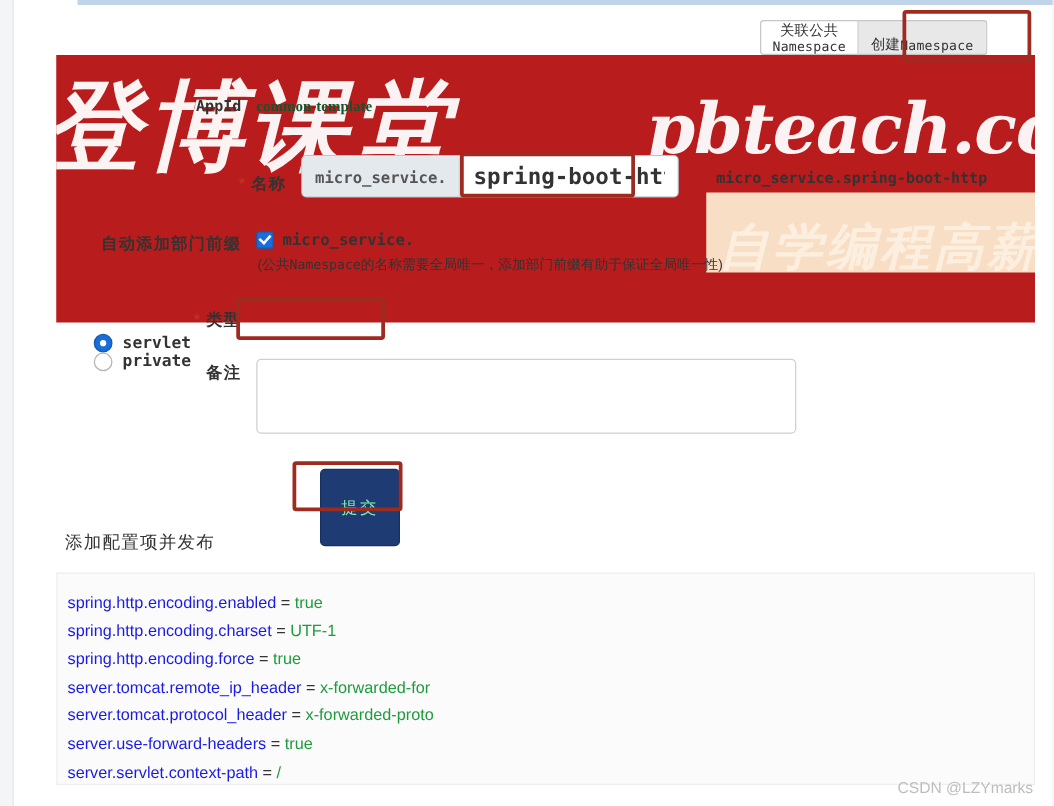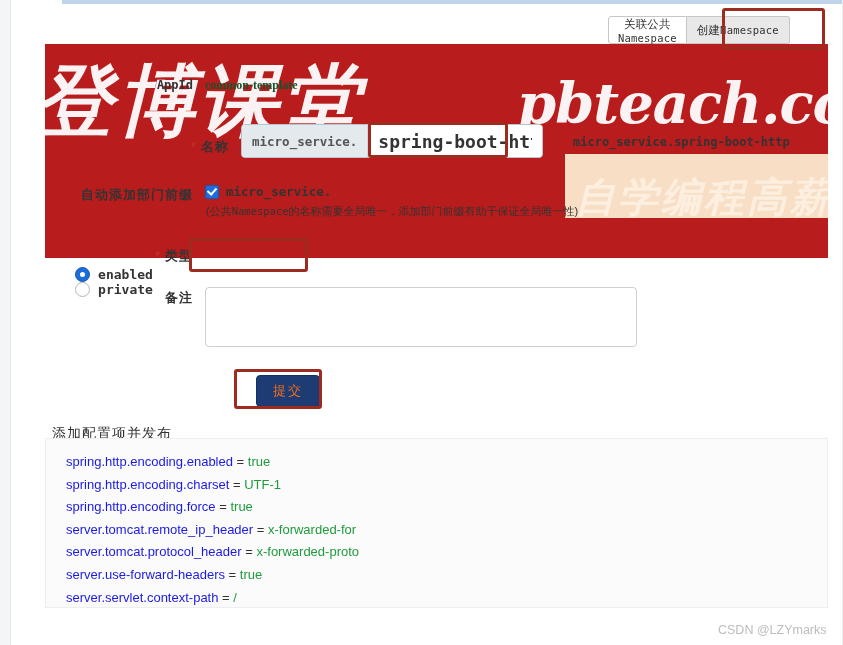--- a/index.html
+++ b/index.html
@@ -76,21 +76,21 @@
     height: 26px;
     padding: 0 10px;
     font-size: 11.5px;
     font-family: "Liberation Sans", sans-serif;
     color: #333;
     background: #e8e8e8;
     border: 1px solid #c6c6c6;
     border-left: none;
     border-radius: 0 3px 3px 0;
     display: flex;
-    align-items: center;
+    align-items: flex-end;
     cursor: pointer;
     white-space: nowrap;
     letter-spacing: 0.2px;
   }
   .btn-plain .mono-part,
   .btn-active .mono-part {
     font-family: "DejaVu Sans Mono", monospace;
     font-size: 10.5px;
   }
 
@@ -342,50 +342,50 @@
     color: #333;
   }
 
   
   #row-submit {
     position: absolute;
     left: 256px; top: 375px;
   }
   .submit-btn {
     background: #1f3b73;
-    color: #f97316;
+    color: #86efac;
     border: 1px solid #16305f;
     border-radius: 4px;
     font-family: "Liberation Sans", sans-serif;
     font-size: 13px;
-    padding: 6px 16px;
+    padding: 21px 16px;
     cursor: pointer;
     letter-spacing: 2px;
   }
 
   
   #section-heading {
     position: absolute;
     left: 52px; top: 425px;
     font-size: 14px;
     color: #333;
     font-family: "Liberation Sans", sans-serif;
     letter-spacing: 1px;
   }
 
   
   #config-block {
     position: absolute;
-    left: 45px; top: 438px;
+    left: 45px; top: 458px;
     width: 783px;
     height: 170px;
     background: #fbfbfc;
     border: 1px solid #eceef0;
     box-sizing: border-box;
-    padding: 12px 0 0 20px;
+    padding: 12px 0 0 8px;
   }
   .cfg-line {
     font-family: "Liberation Sans", sans-serif;
     font-size: 13px;
     line-height: 22.6px;
     white-space: nowrap;
   }
   .cfg-key { color: #1a1ae6; }
   .cfg-eq  { color: #333333; }
   .cfg-val { color: #1f9b3c; }
@@ -456,21 +456,21 @@
       </div>
     </div>
   </div>
 
   <div id="row-type">
     <div class="field-label cn">
       <span class="req-star">*</span><span>类型</span>
     </div>
     <div class="radio-opt">
       <span class="radio-dot on"></span>
-      <span class="radio-text">enabled</span>
+      <span class="radio-text">servlet</span>
     </div>
     <div class="radio-opt">
       <span class="radio-dot"></span>
       <span class="radio-text">private</span>
     </div>
   </div>
 
   <div id="row-remark">
     <div class="field-label cn">备注</div>
     <textarea class="remark-area" placeholder="" style=""></textarea>

